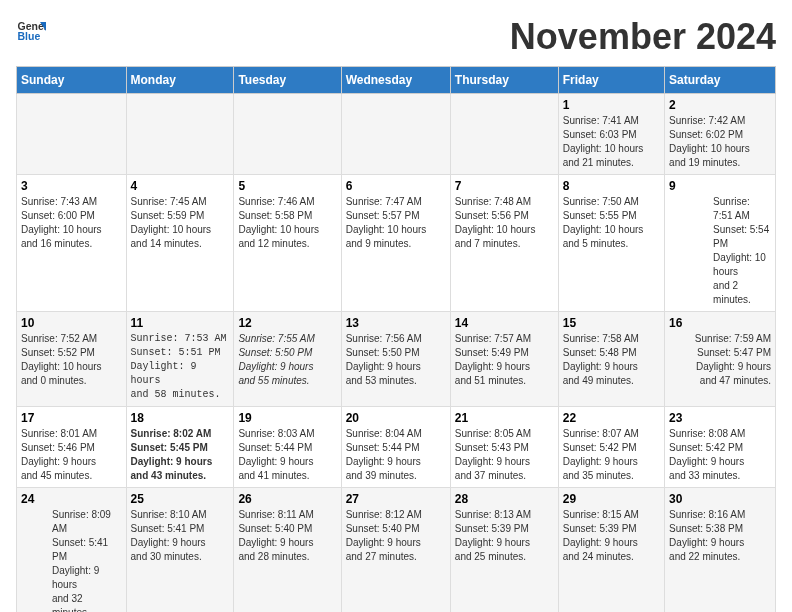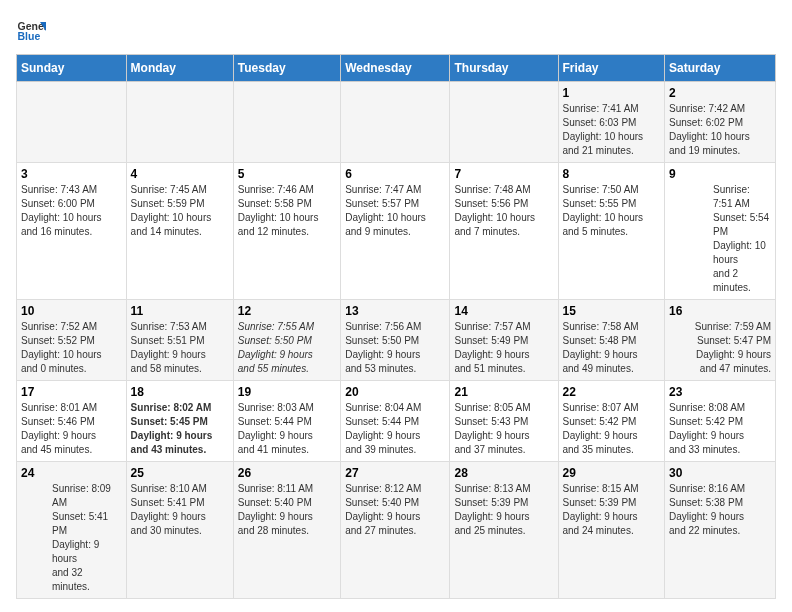--- a/index.html
+++ b/index.html
@@ -86,20 +86,21 @@
 
 <div class="header-section">
   <div class="logo">
     <svg class="logo-icon" viewBox="0 0 40 40">
       <text x="2" y="18" font-size="14" font-weight="bold" fill="#333">General</text>
       <text x="2" y="32" font-size="14" font-weight="bold" fill="#1a6bbf">Blue</text>
       <polygon points="32,8 40,8 40,20" fill="#1a6bbf"></polygon>
     </svg>
   </div>
   <div class="title-section">
+    <div class="month-title">November 2024</div>
   </div>
 </div>
 
 <table>
   <thead>
     <tr>
     <th>Sunday</th>
         <th>Monday</th>
         <th>Tuesday</th>
         <th>Wednesday</th>
@@ -184,21 +185,21 @@
       <tr>
         <td>
           <div class="day-number">10</div>
           <div class="day-info" style="white-space: pre-line;">Sunrise: 7:52 AM
 Sunset: 5:52 PM
 Daylight: 10 hours
 and 0 minutes.</div>
         </td>
         <td>
           <div class="day-number">11</div>
-          <div class="day-info" style="white-space: pre-line;">Sunrise: 7:53 AM
+          <div class="day-info" style="white-space: pre-line; font-family: Liberation Mono, monospace;">Sunrise: 7:53 AM
 Sunset: 5:51 PM
 Daylight: 9 hours
 and 58 minutes.</div>
         </td>
         <td>
           <div class="day-number">12</div>
           <div class="day-info" style="white-space: pre-line; font-style: italic;">Sunrise: 7:55 AM
 Sunset: 5:50 PM
 Daylight: 9 hours
 and 55 minutes.</div>

